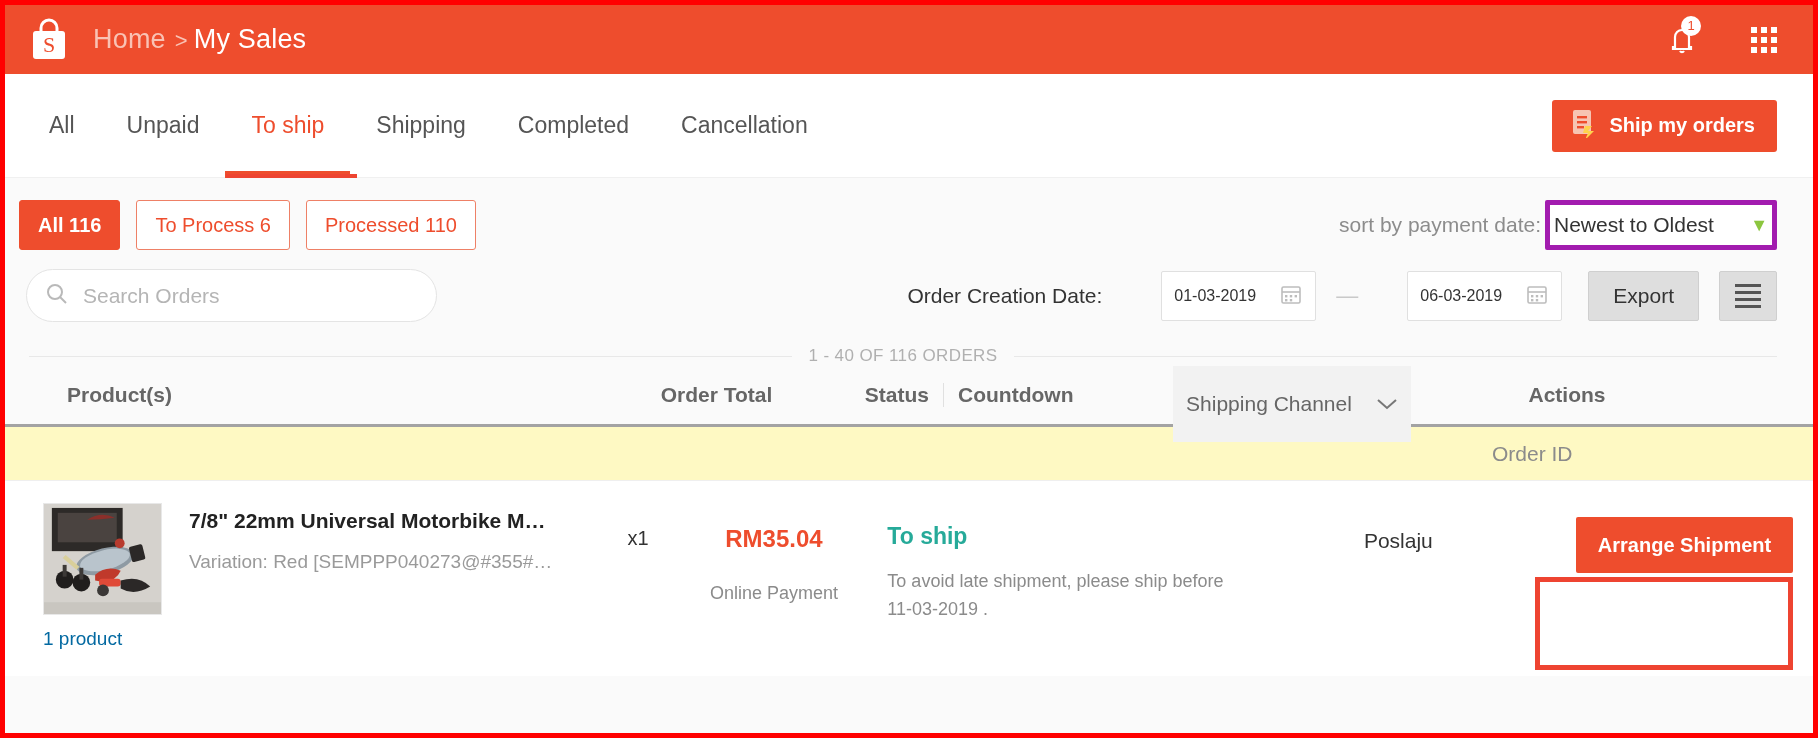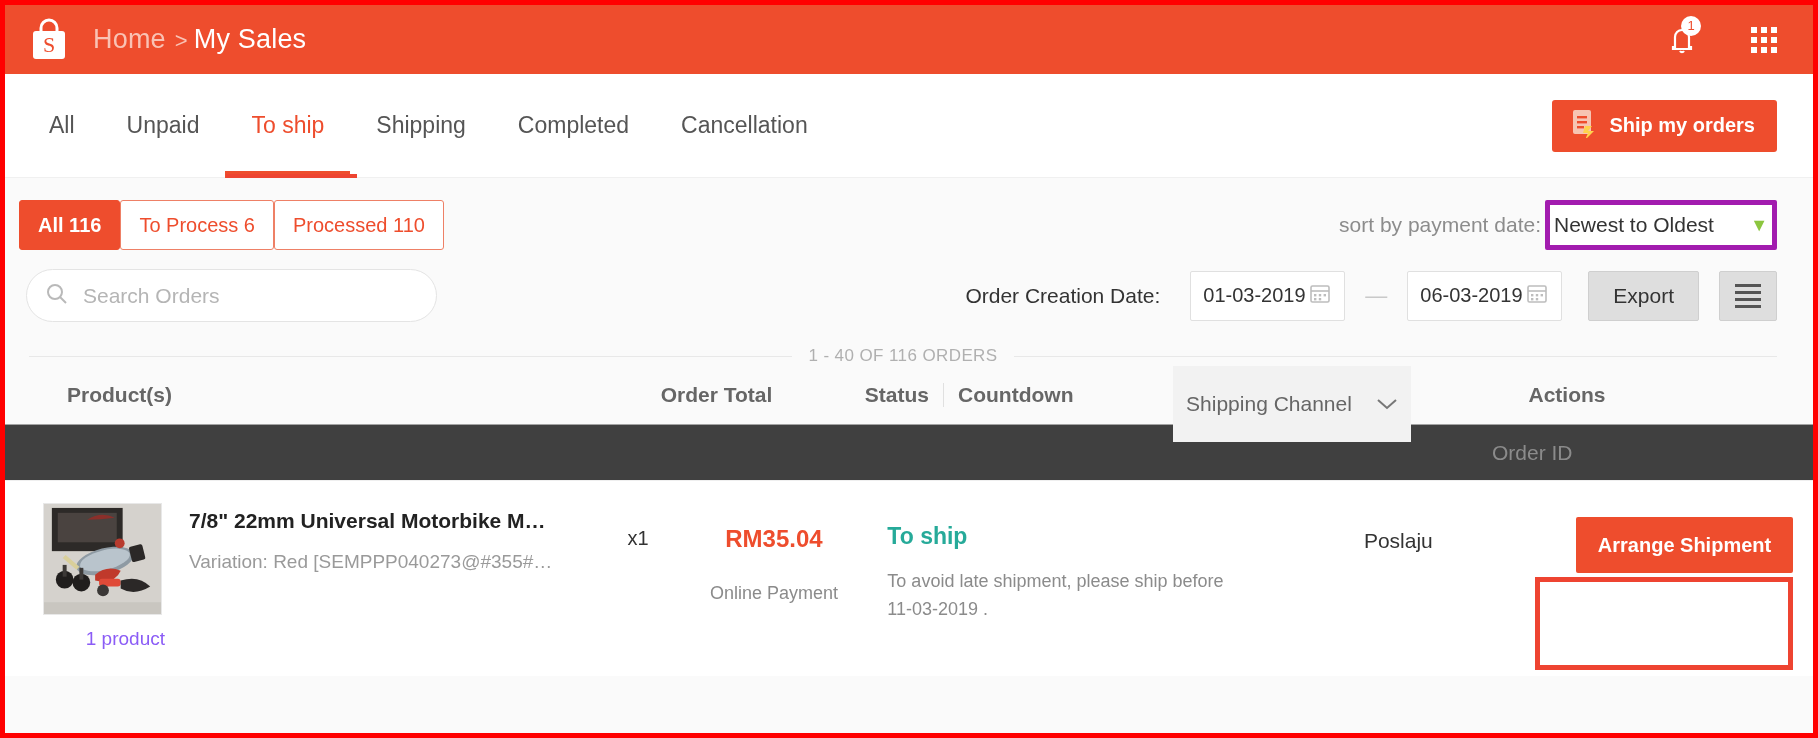--- a/index.html
+++ b/index.html
@@ -172,20 +172,21 @@
     height: 50px;
     min-width: 96px;
     border-radius: 3px;
     display: flex;
     align-items: center;
     justify-content: center;
     font-size: 20px;
     padding: 0 18px;
     cursor: pointer;
     white-space: nowrap;
+    margin-right: 16px;
   }
   .chip.filled { background: #ee4d2d; color: #ffffff; font-weight: bold; border: 1px solid #ee4d2d; }
   .chip.outlined { background: #ffffff; color: #ee4d2d; border: 1px solid #ee8066; }
 
   .sort-wrap {
     margin-left: auto;
     display: flex;
     align-items: center;
     gap: 4px;
   }
@@ -243,23 +244,24 @@
   .date-box {
     width: 155px;
     height: 50px;
     background: #ffffff;
     border: 1px solid #e0e0e0;
     border-radius: 2px;
     display: flex;
     align-items: center;
     justify-content: space-between;
     padding: 0 12px;
-    font-size: 20px;
+    font-size: 16px;
     color: #333333;
     cursor: pointer;
+    margin-left: 29px;
   }
   .date-dash { color: #c9c9c9; font-size: 22px; margin: 0 16px; }
   .export-btn {
     margin-left: 22px;
     height: 50px;
     padding: 0 24px;
     background: #dedede;
     border: 1px solid #cfcfcf;
     border-radius: 2px;
     font-size: 21px;
@@ -323,22 +325,22 @@
     cursor: pointer;
     margin-top: 18px;
   }
   .th-actions { width: 200px; text-align: center; margin-left: 56px; }
 
   
   .orderid-row {
     height: 56px;
     display: flex;
     align-items: center;
-    border-top: 1px solid #a3a3a3;
-    background: #404040;
+    border-top: 3px solid #a3a3a3;
+    background: #fef9c3;
   }
   .orderid-text {
     font-size: 21px;
     color: #8b8b8b;
     margin-left: 1487px;
     white-space: nowrap;
   }
 
   
   .order-row {
@@ -353,23 +355,23 @@
   .thumb-col { width: 122px; flex: 0 0 auto; }
   .thumb {
     width: 119px; height: 112px;
     border: 1px solid #e8e8e8;
     background: #d7d4cf;
     position: relative;
     overflow: hidden;
   }
   .thumb svg { display: block; width: 100%; height: 100%; }
   .prod-count {
-    text-align: right;
+    text-align: left;
     font-size: 19px;
-    color: #8b5cf6;
+    color: #0369a1;
     margin-top: 13px;
   }
   .prod-info { padding-left: 24px; padding-top: 6px; }
   .prod-title {
     font-size: 21px;
     color: #222222;
     font-weight: bold;
     white-space: nowrap;
   }
   .prod-variation {

